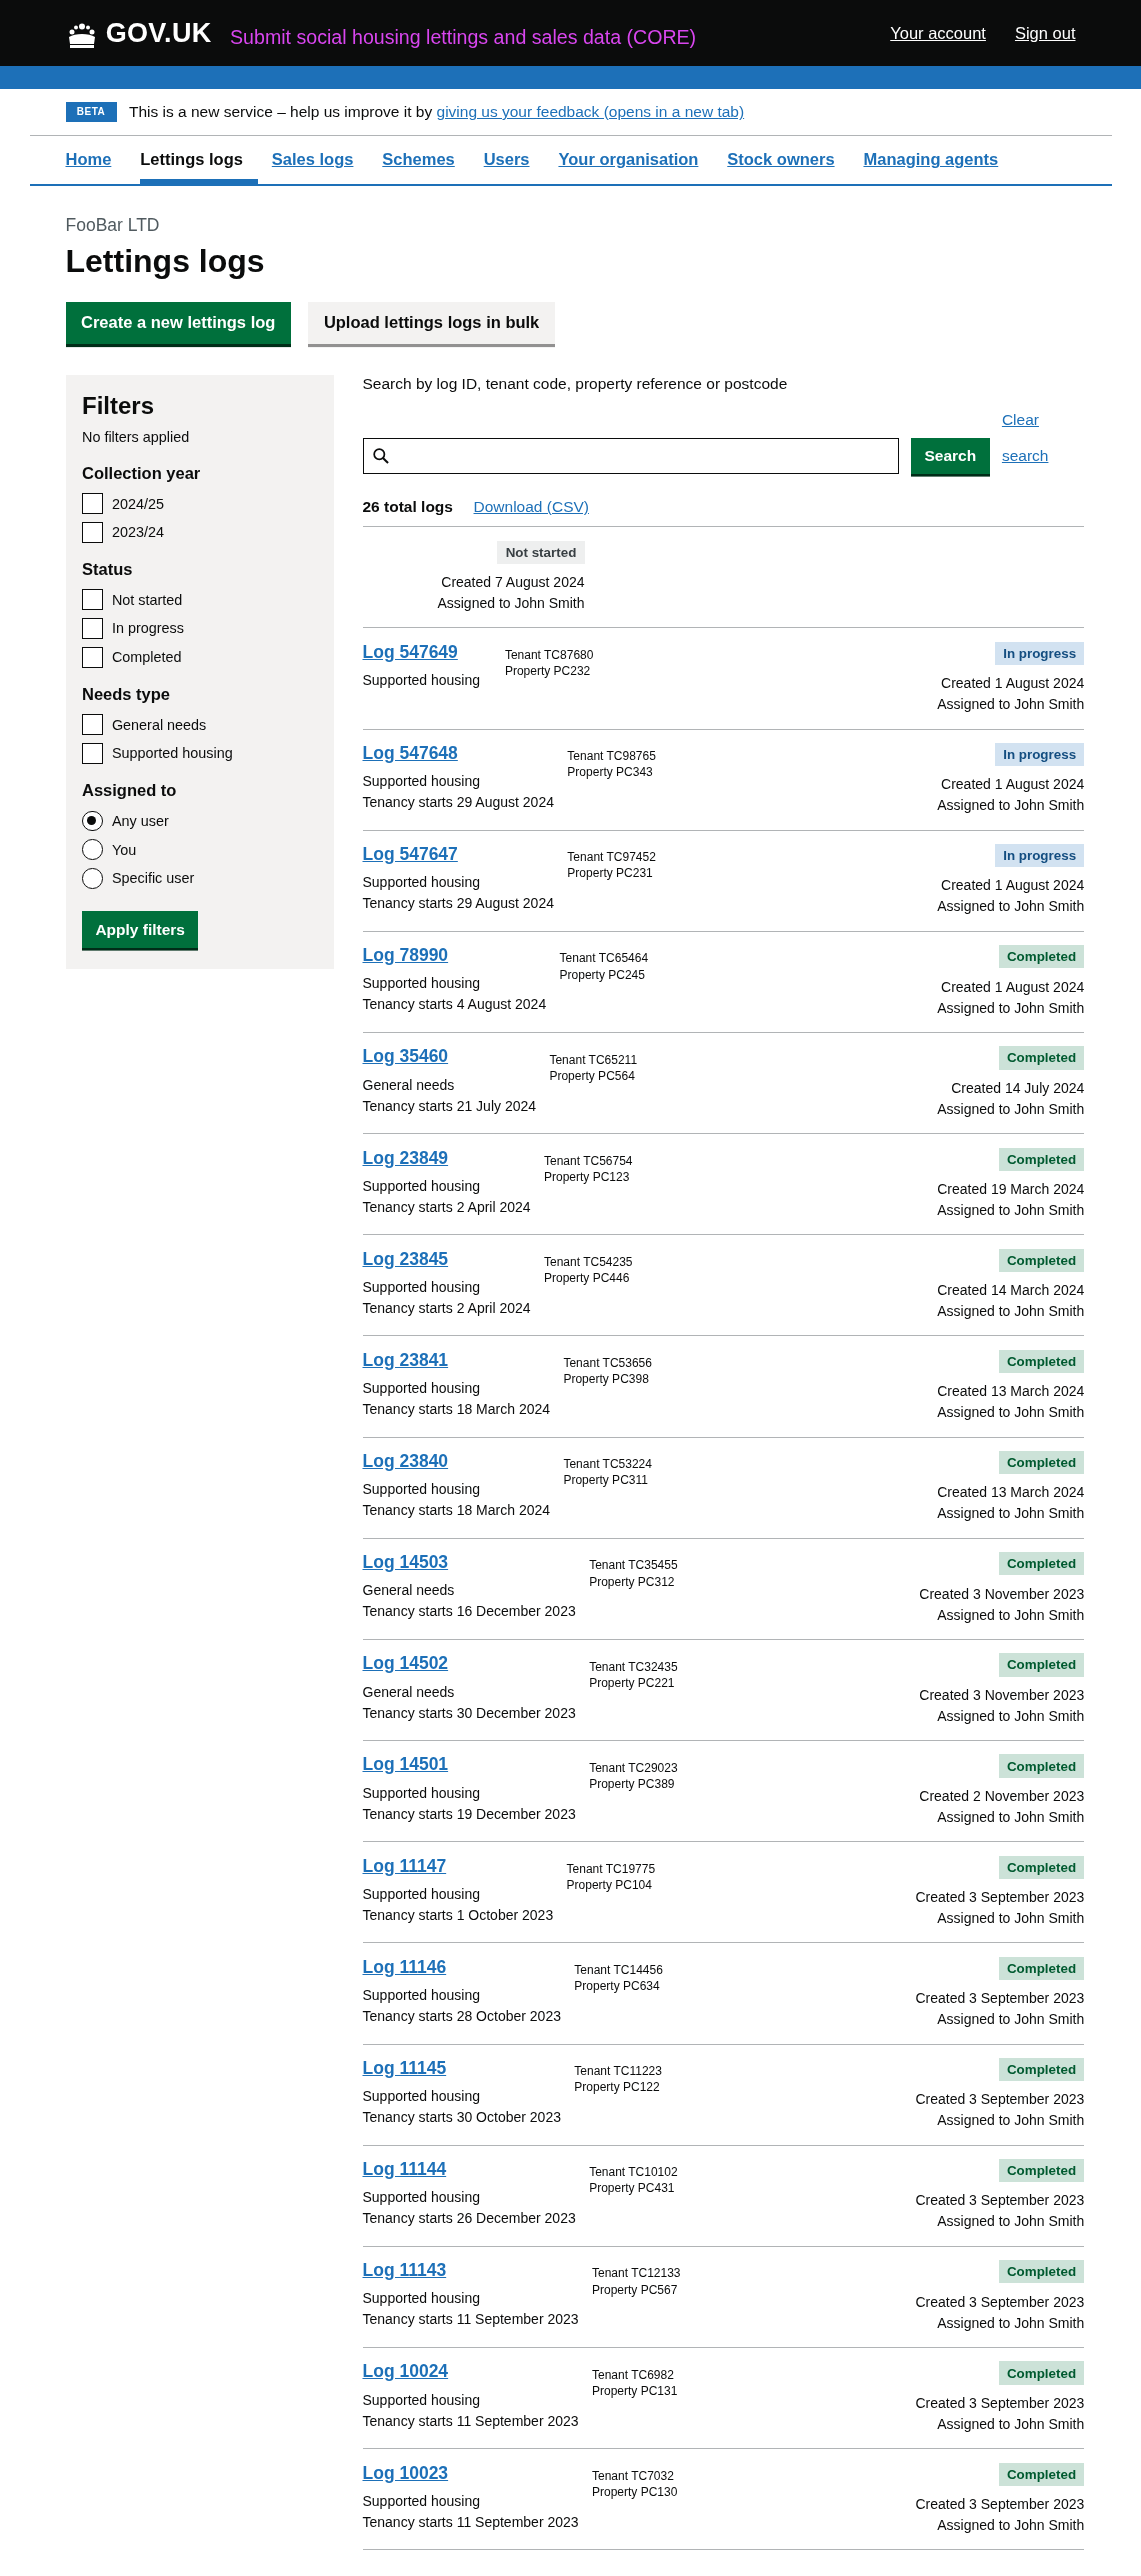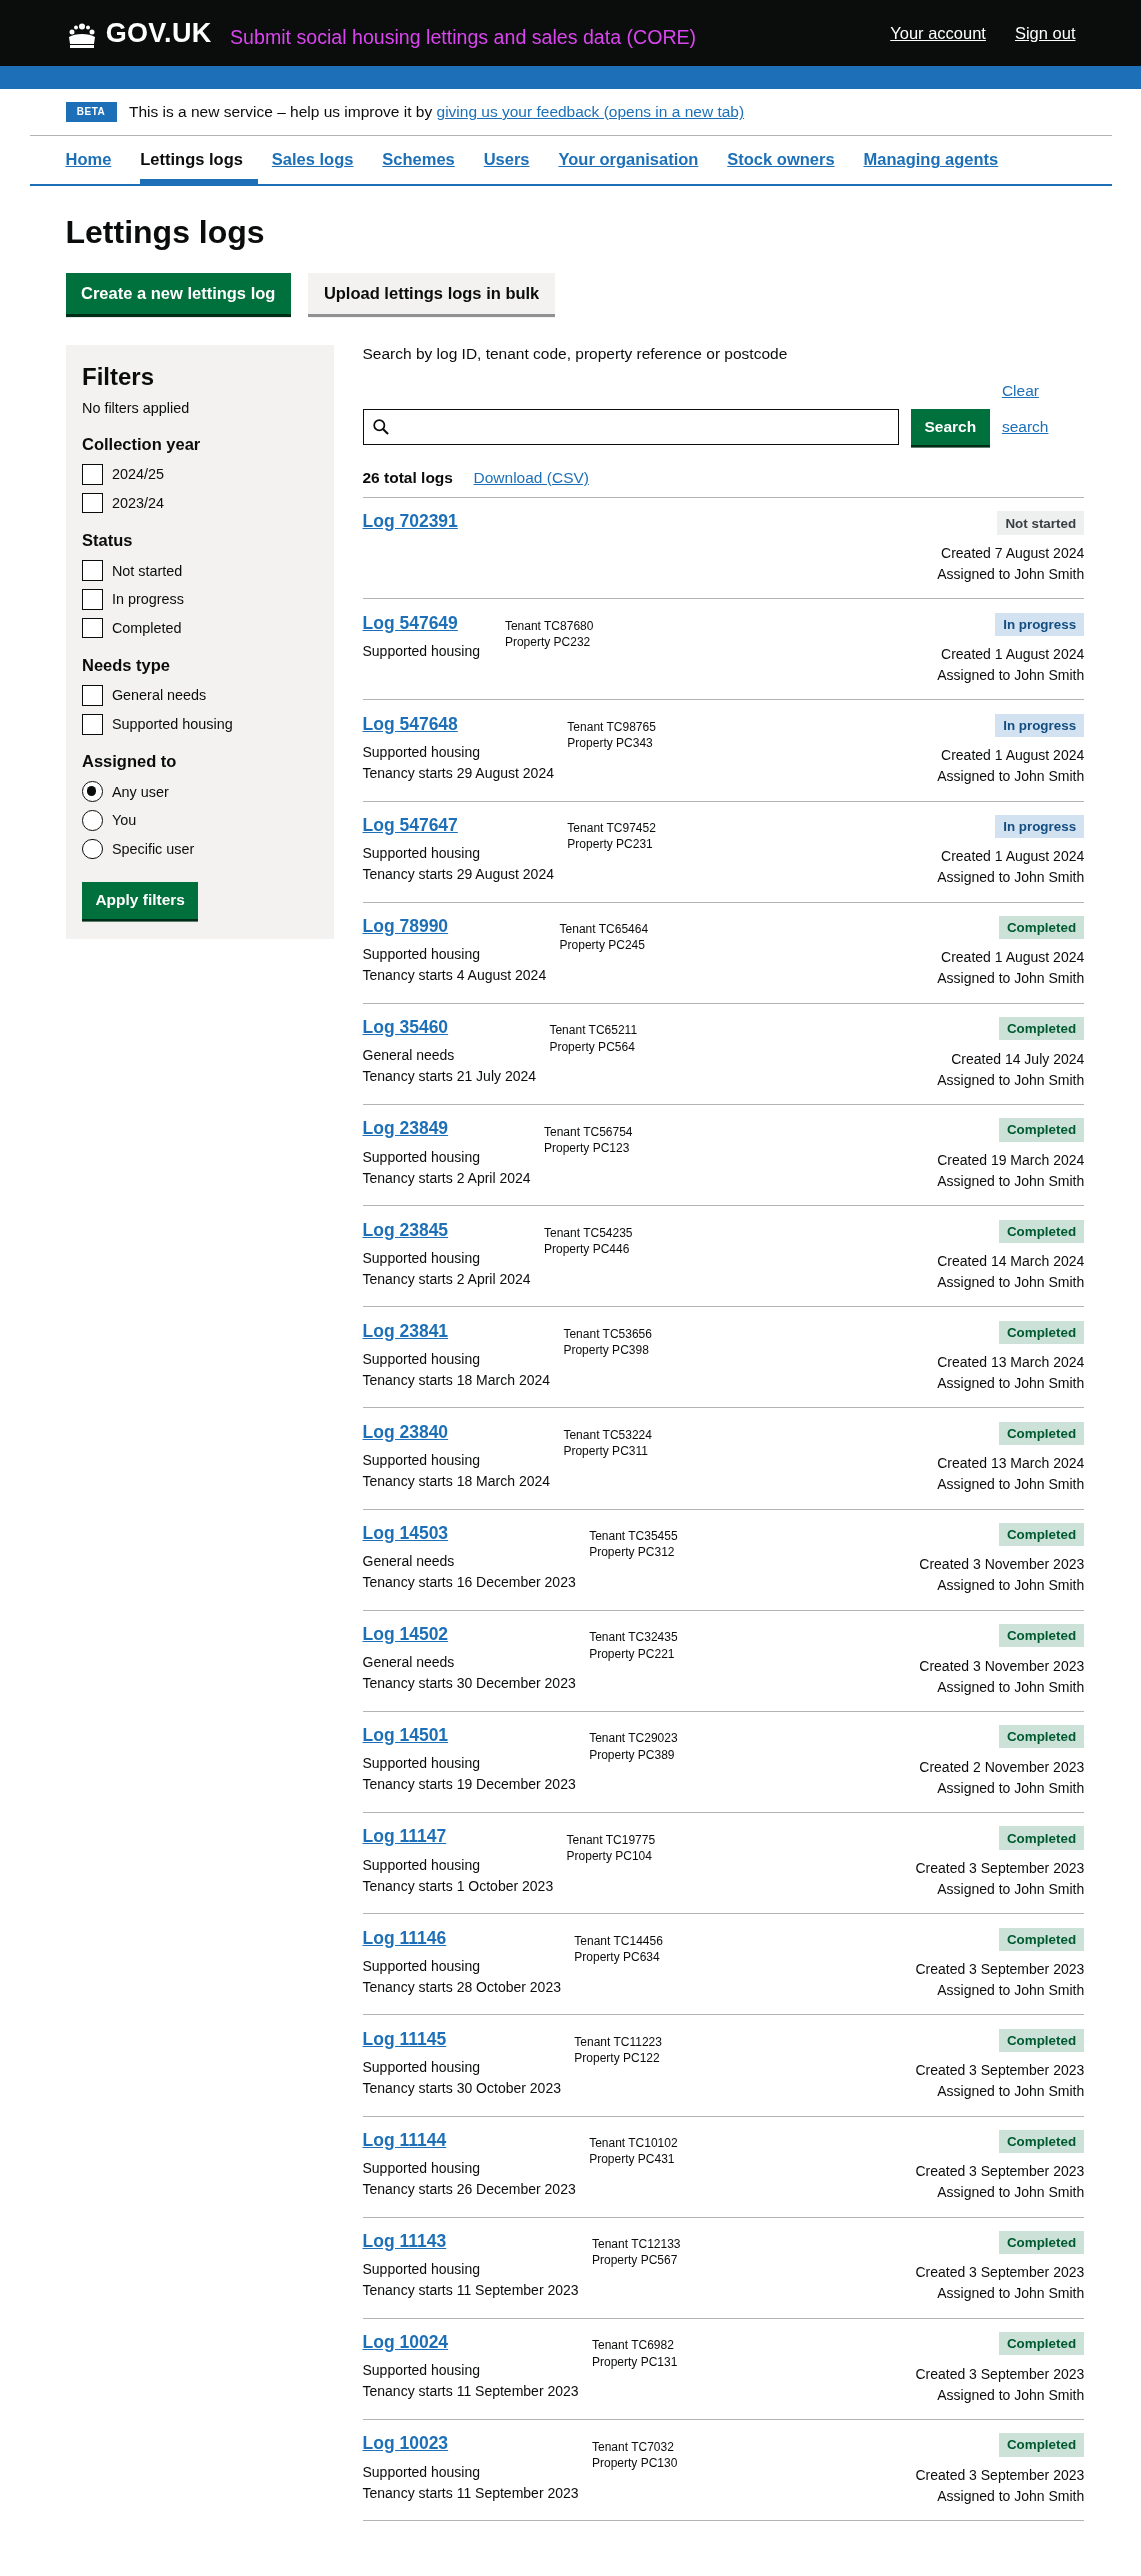--- a/index.html
+++ b/index.html
@@ -234,20 +234,21 @@
       <li class="nav-item"><a href="#">Sales logs</a></li>
       <li class="nav-item"><a href="#">Schemes</a></li>
       <li class="nav-item"><a href="#">Users</a></li>
       <li class="nav-item"><a href="#">Your organisation</a></li>
       <li class="nav-item"><a href="#">Stock owners</a></li>
       <li class="nav-item"><a href="#">Managing agents</a></li>
     </ul>
   </nav>
 
   <main class="main">
+    <p class="org-caption">FooBar LTD</p>
     <h1 class="page-title">Lettings logs</h1>
 
     <div class="button-row">
       <button class="btn btn-primary">Create a new lettings log</button>
       <button class="btn btn-secondary">Upload lettings logs in bulk</button>
     </div>
 
     <div class="cols">
 
       <aside class="filters-col">
@@ -332,31 +333,20 @@
         </div>
 
         <div class="results-meta">
           <span class="count">26 total logs</span>
           <a href="#">Download (CSV)</a>
         </div>
 
         <div class="log-list">
 
           <div class="log-item">
-            <div class="log-left">
-              <div class="log-left-main">
-                <a class="log-link" href="#">Log 702391</a>
-                <div class="log-sub"></div>
-                <div class="log-sub"></div>
-              </div>
-              <div class="log-meta-small">
-                <div></div>
-                <div></div>
-              </div>
-            </div>
             <div class="log-right">
               <span class="status-badge status-grey">Not started</span>
               <div class="log-created">Created 7 August 2024</div>
               <div class="log-created">Assigned to John Smith</div>
             </div>
           </div>
 
           <div class="log-item">
             <div class="log-left">
               <div class="log-left-main">

